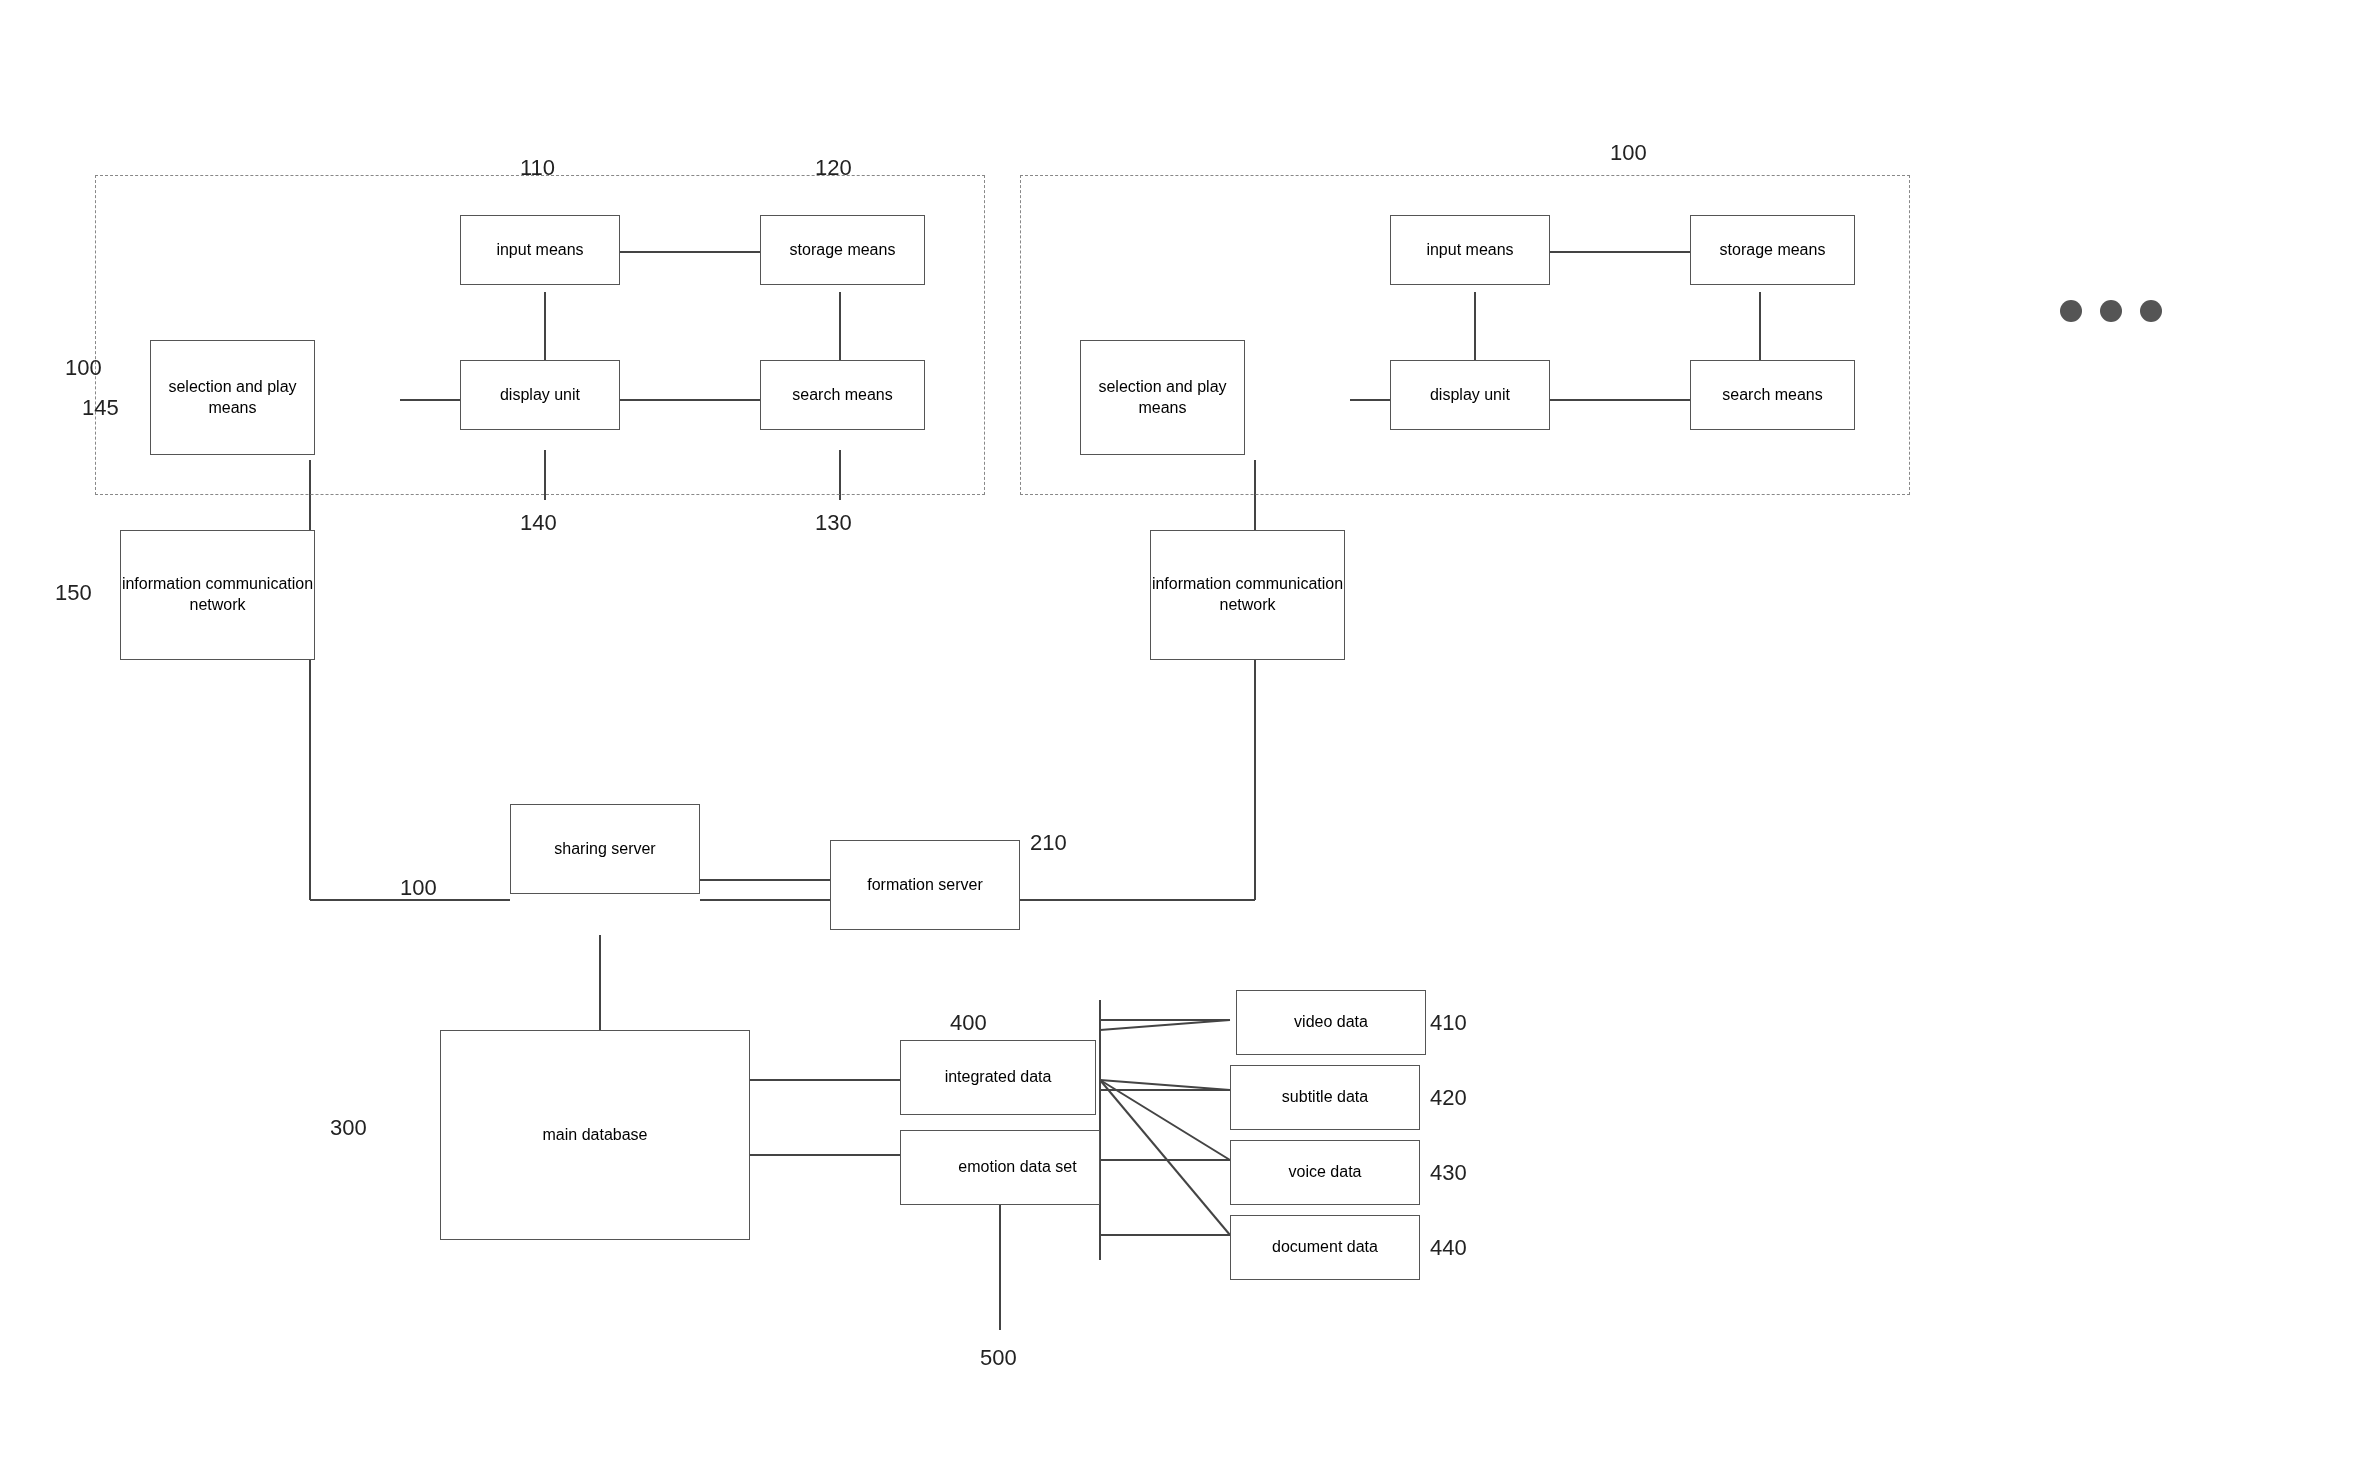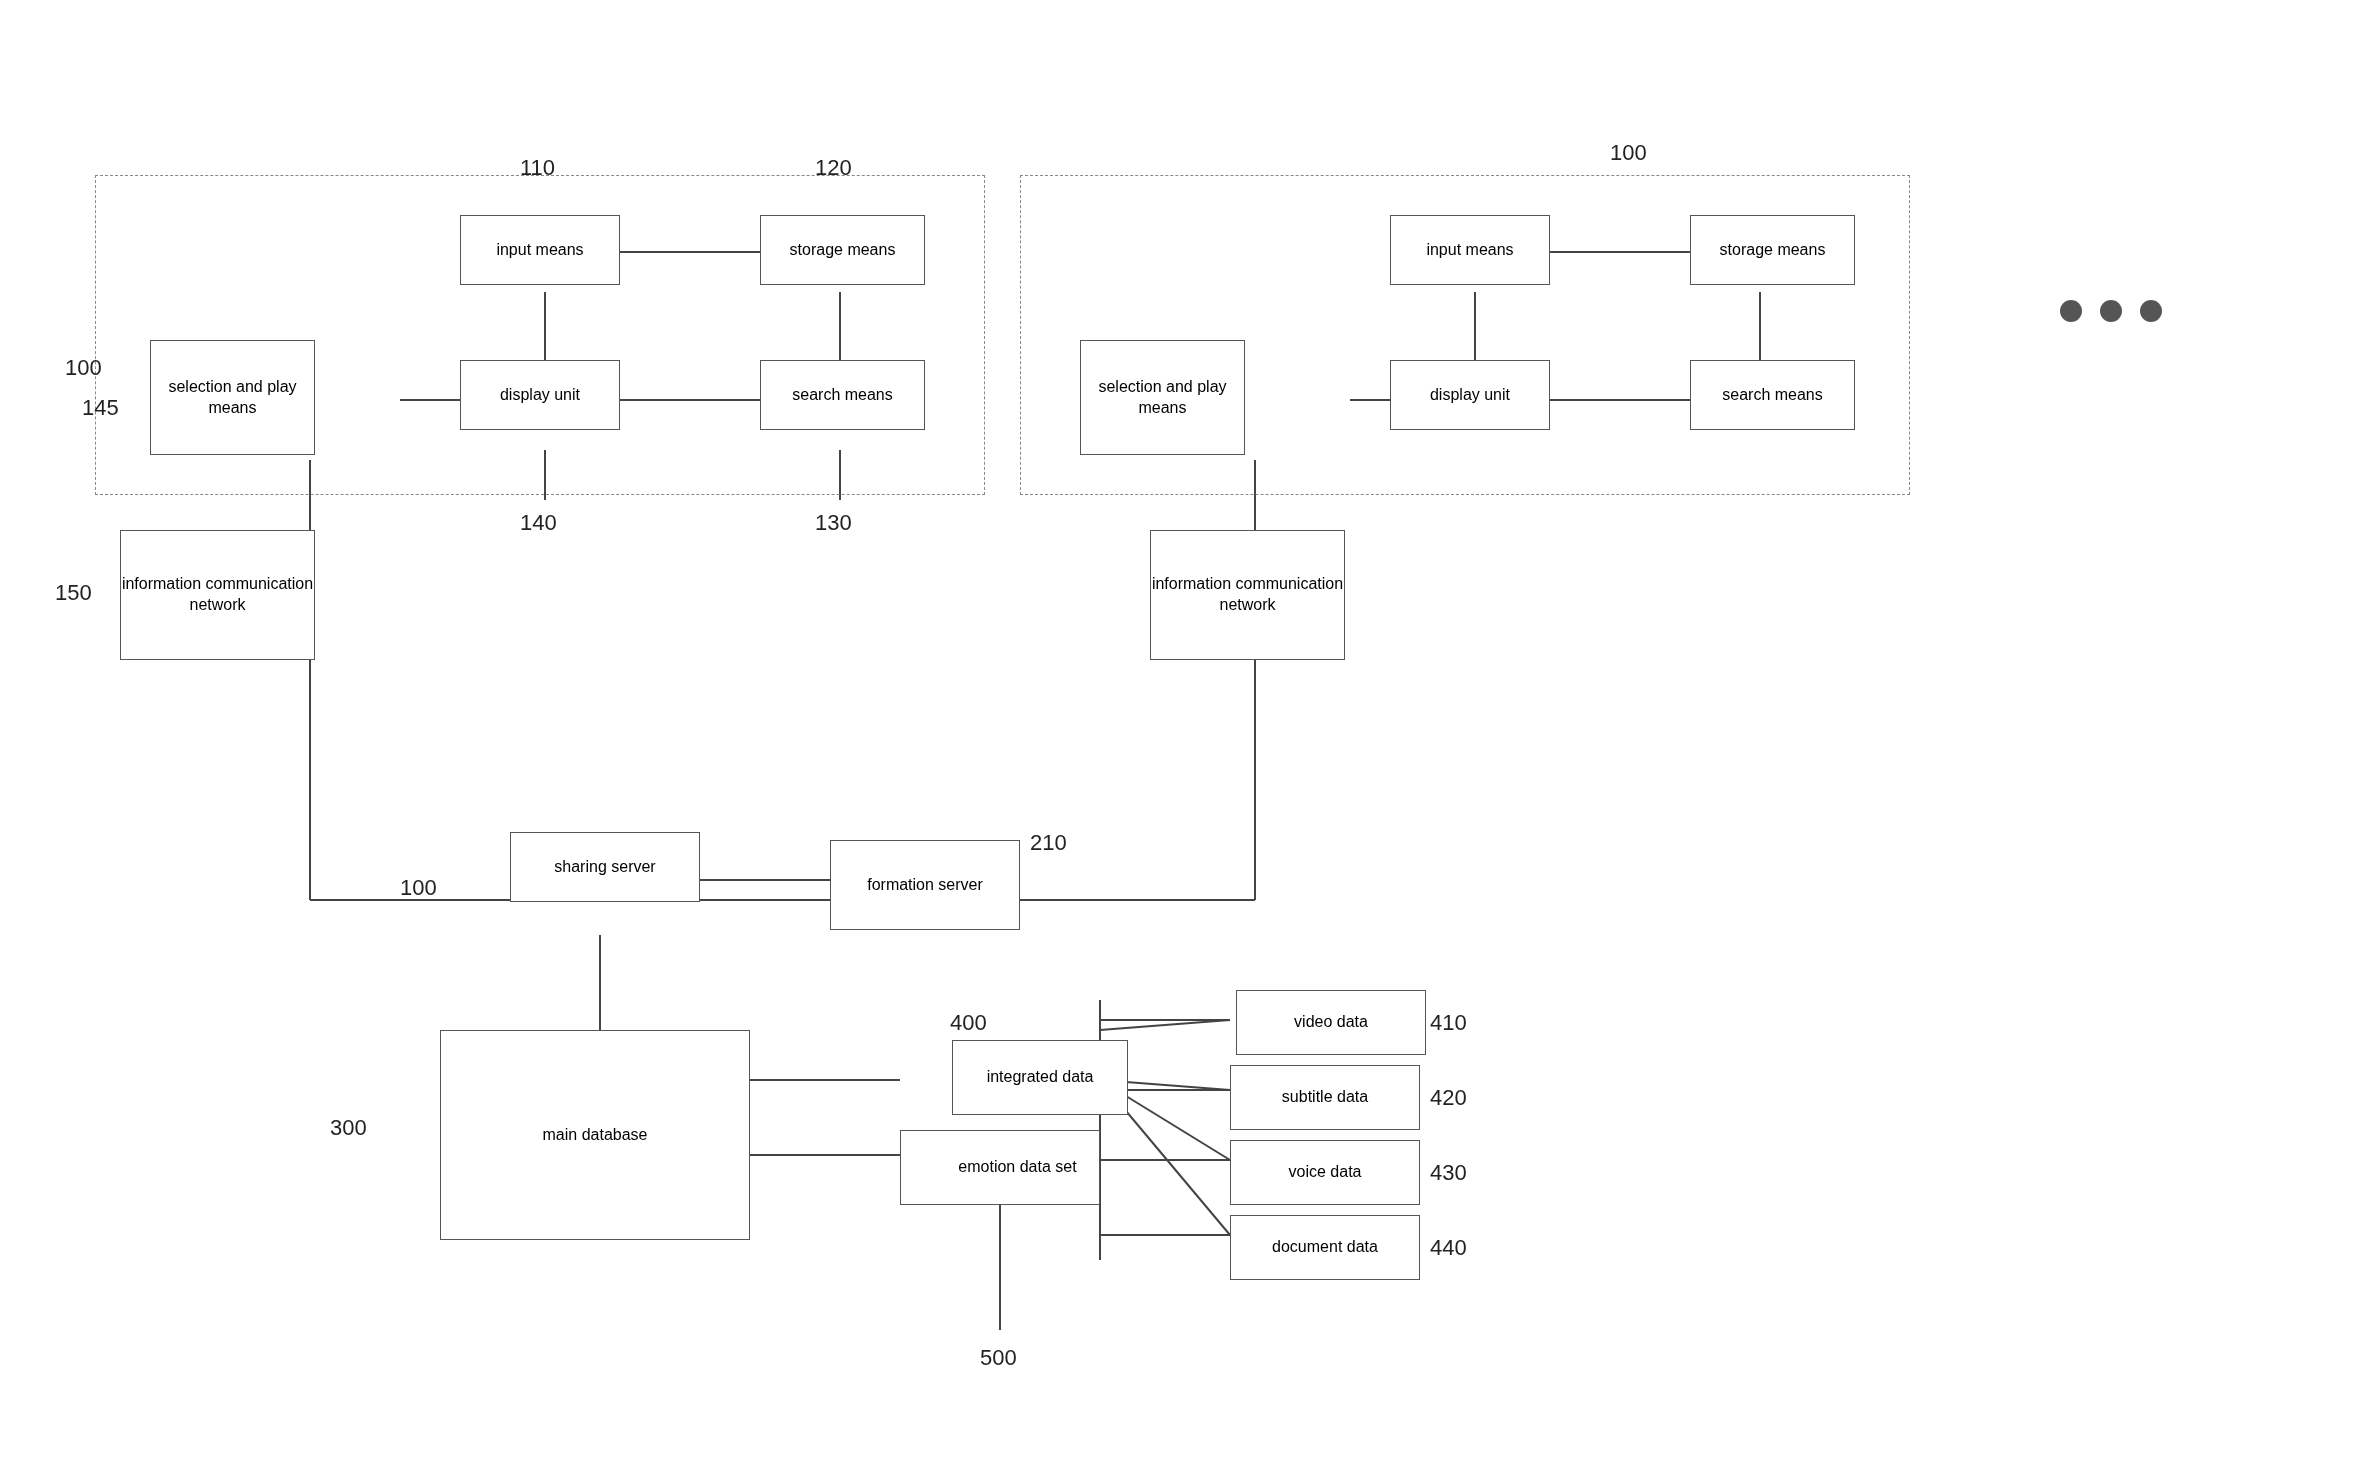--- a/index.html
+++ b/index.html
@@ -166,33 +166,33 @@
   <div class="box" style="left:1690px; top:215px; width:165px; height:70px;">storage means</div>
 
   <div class="box" style="left:1390px; top:360px; width:160px; height:70px;">display unit</div>
 
   <div class="box" style="left:1690px; top:360px; width:165px; height:70px;">search means</div>
 
   <div class="box" style="left:1080px; top:340px; width:165px; height:115px;">selection and play means</div>
 
   <div class="box" style="left:1150px; top:530px; width:195px; height:130px;">information communication network</div>
 
-  <div class="box" style="left:510px; top:832px; width:190px; height:70px;">sharing server</div>
+  <div class="box" style="left:510px; top:804px; width:190px; height:90px;">sharing server</div>
 
   <div class="label" style="left:400px; top:875px;">100</div>
 
   <div class="box" style="left:830px; top:840px; width:190px; height:90px;">formation server</div>
 
   <div class="label" style="left:1030px; top:830px;">210</div>
 
   <div class="box" style="left:440px; top:1030px; width:310px; height:210px;">main database</div>
 
   <div class="label" style="left:330px; top:1115px;">300</div>
 
-  <div class="box" style="left:952px; top:1040px; width:176px; height:75px;">integrated data</div>
+  <div class="box" style="left:900px; top:1040px; width:196px; height:75px;">integrated data</div>
 
   <div class="label" style="left:950px; top:1010px;">400</div>
 
   <div class="box" style="left:900px; top:1130px; width:200px; height:75px;padding-left:35px;">emotion data set</div>
 
   <div class="label" style="left:980px; top:1345px;">500</div>
 
   <div class="box" style="left:1236px; top:990px; width:190px; height:65px;">video data</div>
 
   <div class="label" style="left:1430px; top:1010px;">410</div>

